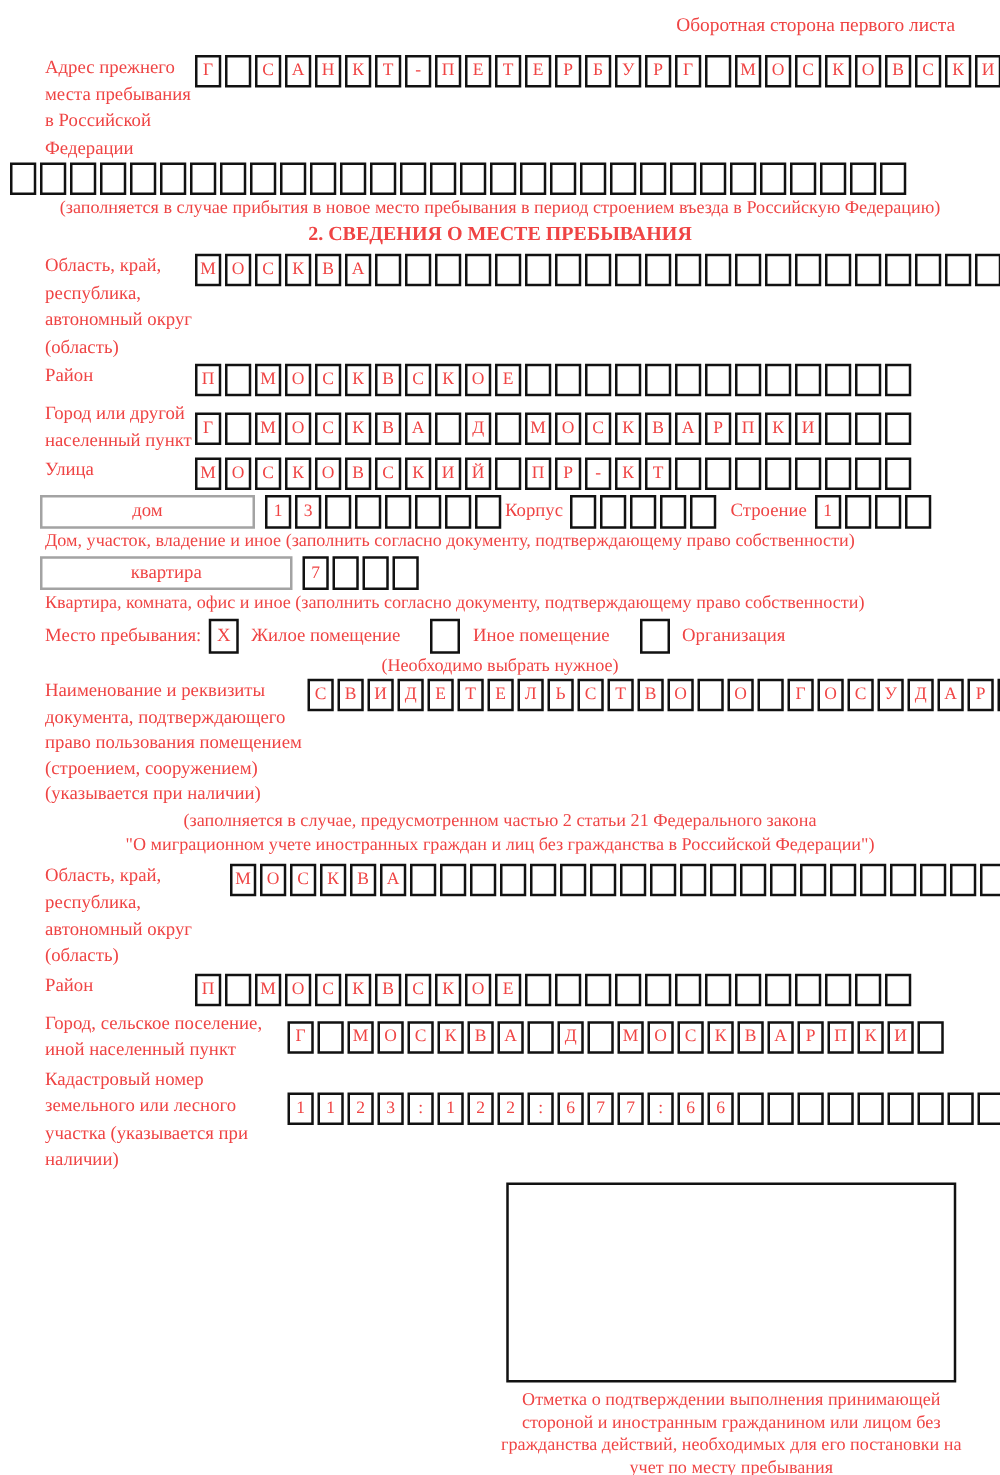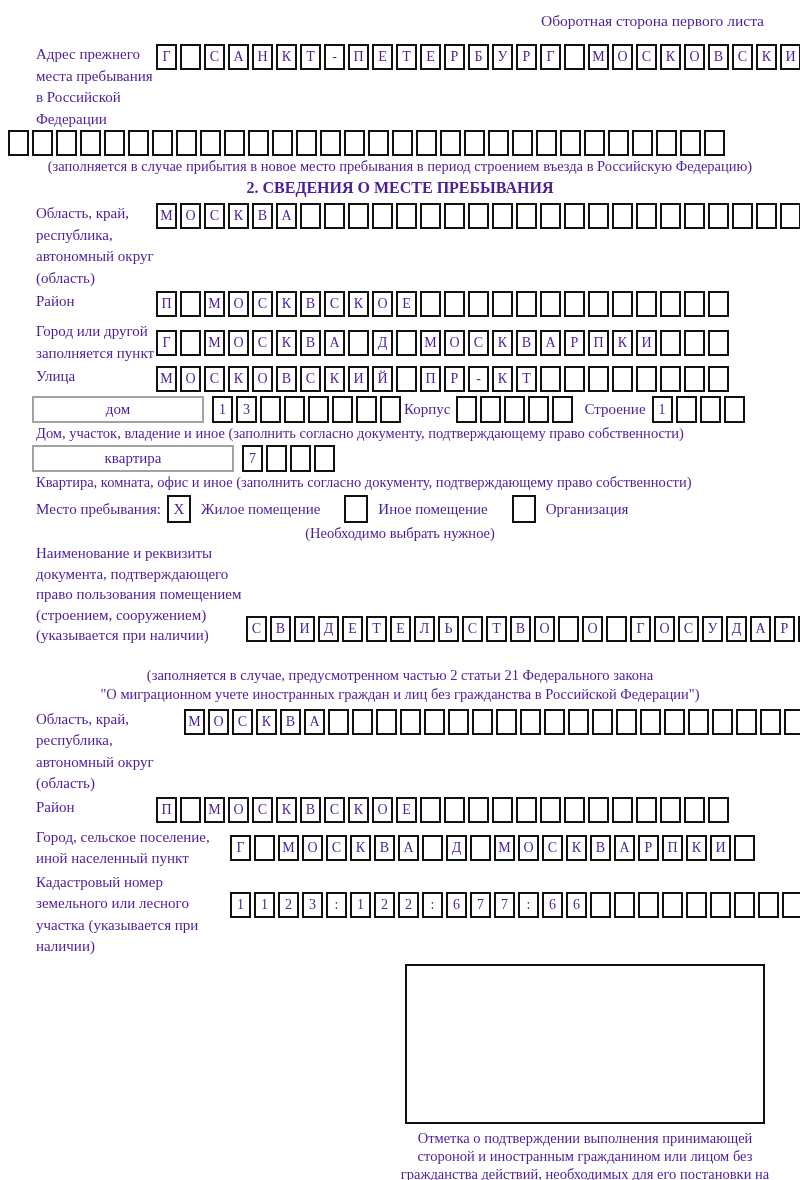--- a/index.html
+++ b/index.html
@@ -1,20 +1,20 @@
 <!DOCTYPE html>
 <html><head>
 <meta charset="utf-8">
 <style>
   html,body{margin:0;padding:0;background:#fff;}
   .page{
     width:800px;height:1180px;box-sizing:border-box;
     padding:12px 36px 0 36px;overflow:hidden;
     font-family:"Liberation Serif","DejaVu Serif",serif;
-    color:#4c1d95;background:#fff;font-size:15px;
+    color:#ef4444;background:#fff;font-size:15px;
   }
   .hdr{ text-align:right;font-size:15.5px;margin-bottom:14px; }
   .frow{ display:flex;align-items:flex-start; }
   .lbl{ line-height:21.5px;font-size:15px; }
   .c1{ width:120px;flex:0 0 120px; }
   .c2{ width:148px;flex:0 0 148px; }
   .c3{ width:194px;flex:0 0 194px; }
   .c4{ width:208px;flex:0 0 208px; }
   .boxcol{ display:flex;flex-direction:row; }
   .boxrow{ white-space:nowrap;line-height:0;margin-bottom:4px; }
@@ -42,21 +42,21 @@
   .stay{ display:flex;align-items:center;margin:4px 0 2px 0; }
   .chk{
     display:inline-block;width:20px;height:24px;border:2px solid #111;
     text-align:center;line-height:24px;font-size:15px;margin:0 10px;background:#fff;
   }
   .stay .opt-label{ margin-right:14px; }
   .fact-note{ text-align:center;font-size:14.5px;line-height:19px; }
   .confirm{ margin-left:358px;width:382px;margin-top:6px; }
   .confirm-box{ width:360px;height:160px;border:2px solid #111;margin:0 auto;box-sizing:border-box; }
   .confirm-cap{ text-align:center;font-size:14.5px;line-height:18px;margin-top:5px; }
-  .mb6{ margin-bottom:20px;align-items:flex-end; }
+  .mb6{ margin-bottom:2px; }
   .mt2{ margin-top:2px; }
 </style>
 </head>
 <body>
 
 <div class="page">
 
   <div class="hdr">Оборотная сторона первого листа</div>
 
   <div class="frow">
@@ -79,21 +79,21 @@
       <div class="boxrow"><span class="cbox"></span><span class="cbox"></span><span class="cbox"></span><span class="cbox"></span><span class="cbox"></span><span class="cbox"></span><span class="cbox"></span><span class="cbox"></span><span class="cbox"></span><span class="cbox"></span><span class="cbox"></span><span class="cbox"></span><span class="cbox"></span><span class="cbox"></span><span class="cbox"></span><span class="cbox"></span><span class="cbox"></span><span class="cbox"></span><span class="cbox"></span><span class="cbox"></span><span class="cbox"></span><span class="cbox"></span><span class="cbox"></span><span class="cbox"></span></div>
     </div>
   </div>
 
   <div class="frow mt2">
     <div class="lbl c1">Район</div>
     <div class="boxrow"><span class="cbox">П</span><span class="cbox"></span><span class="cbox">М</span><span class="cbox">О</span><span class="cbox">С</span><span class="cbox">К</span><span class="cbox">В</span><span class="cbox">С</span><span class="cbox">К</span><span class="cbox">О</span><span class="cbox">Е</span><span class="cbox"></span><span class="cbox"></span><span class="cbox"></span><span class="cbox"></span><span class="cbox"></span><span class="cbox"></span><span class="cbox"></span><span class="cbox"></span><span class="cbox"></span><span class="cbox"></span><span class="cbox"></span><span class="cbox"></span><span class="cbox"></span></div>
   </div>
 
   <div class="frow vcenter">
-    <div class="lbl c1">Город или другой заполняется пункт</div>
+    <div class="lbl c1">Город или другой населенный пункт</div>
     <div class="boxrow" style="margin-bottom:0"><span class="cbox">Г</span><span class="cbox"></span><span class="cbox">М</span><span class="cbox">О</span><span class="cbox">С</span><span class="cbox">К</span><span class="cbox">В</span><span class="cbox">А</span><span class="cbox"></span><span class="cbox">Д</span><span class="cbox"></span><span class="cbox">М</span><span class="cbox">О</span><span class="cbox">С</span><span class="cbox">К</span><span class="cbox">В</span><span class="cbox">А</span><span class="cbox">Р</span><span class="cbox">П</span><span class="cbox">К</span><span class="cbox">И</span><span class="cbox"></span><span class="cbox"></span><span class="cbox"></span></div>
   </div>
 
   <div class="frow mt2">
     <div class="lbl c1">Улица</div>
     <div class="boxrow"><span class="cbox">М</span><span class="cbox">О</span><span class="cbox">С</span><span class="cbox">К</span><span class="cbox">О</span><span class="cbox">В</span><span class="cbox">С</span><span class="cbox">К</span><span class="cbox">И</span><span class="cbox">Й</span><span class="cbox"></span><span class="cbox">П</span><span class="cbox">Р</span><span class="cbox">-</span><span class="cbox">К</span><span class="cbox">Т</span><span class="cbox"></span><span class="cbox"></span><span class="cbox"></span><span class="cbox"></span><span class="cbox"></span><span class="cbox"></span><span class="cbox"></span><span class="cbox"></span></div>
   </div>
 
   <div class="hrow">
     <span class="widebox w-dom">дом</span><span class="gap2"></span><span><span class="cbox">1</span><span class="cbox">3</span><span class="cbox"></span><span class="cbox"></span><span class="cbox"></span><span class="cbox"></span><span class="cbox"></span><span class="cbox"></span></span><span class="inline-lab">Корпус</span><span class="gap1"></span><span><span class="cbox"></span><span class="cbox"></span><span class="cbox"></span><span class="cbox"></span><span class="cbox"></span></span><span class="gap2"></span><span class="inline-lab">Строение</span><span class="gap1"></span><span><span class="cbox">1</span><span class="cbox"></span><span class="cbox"></span><span class="cbox"></span></span>

